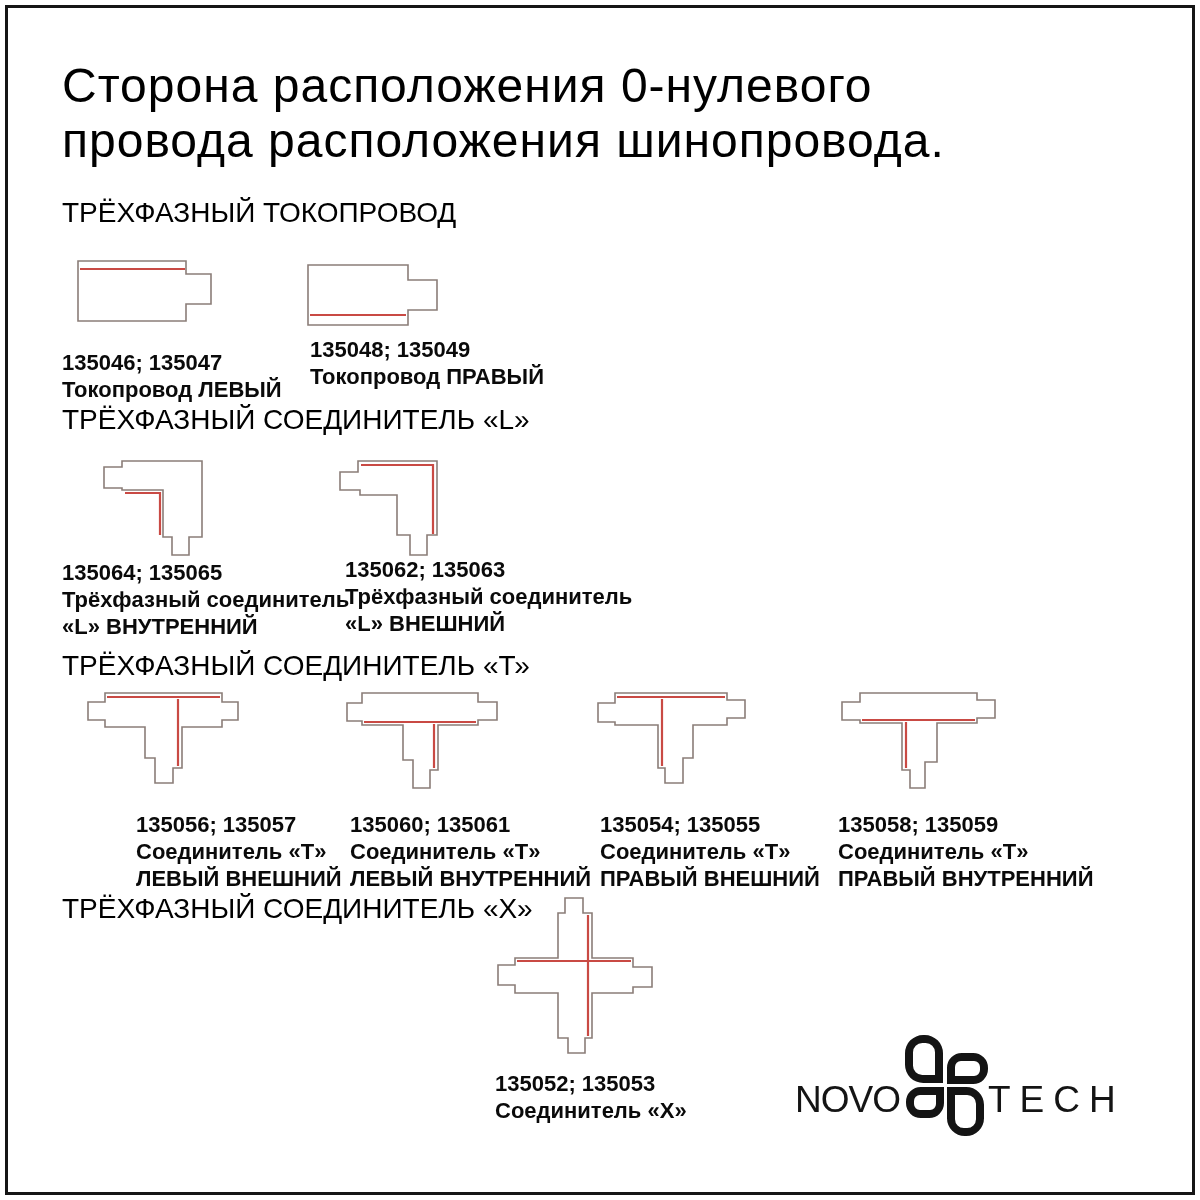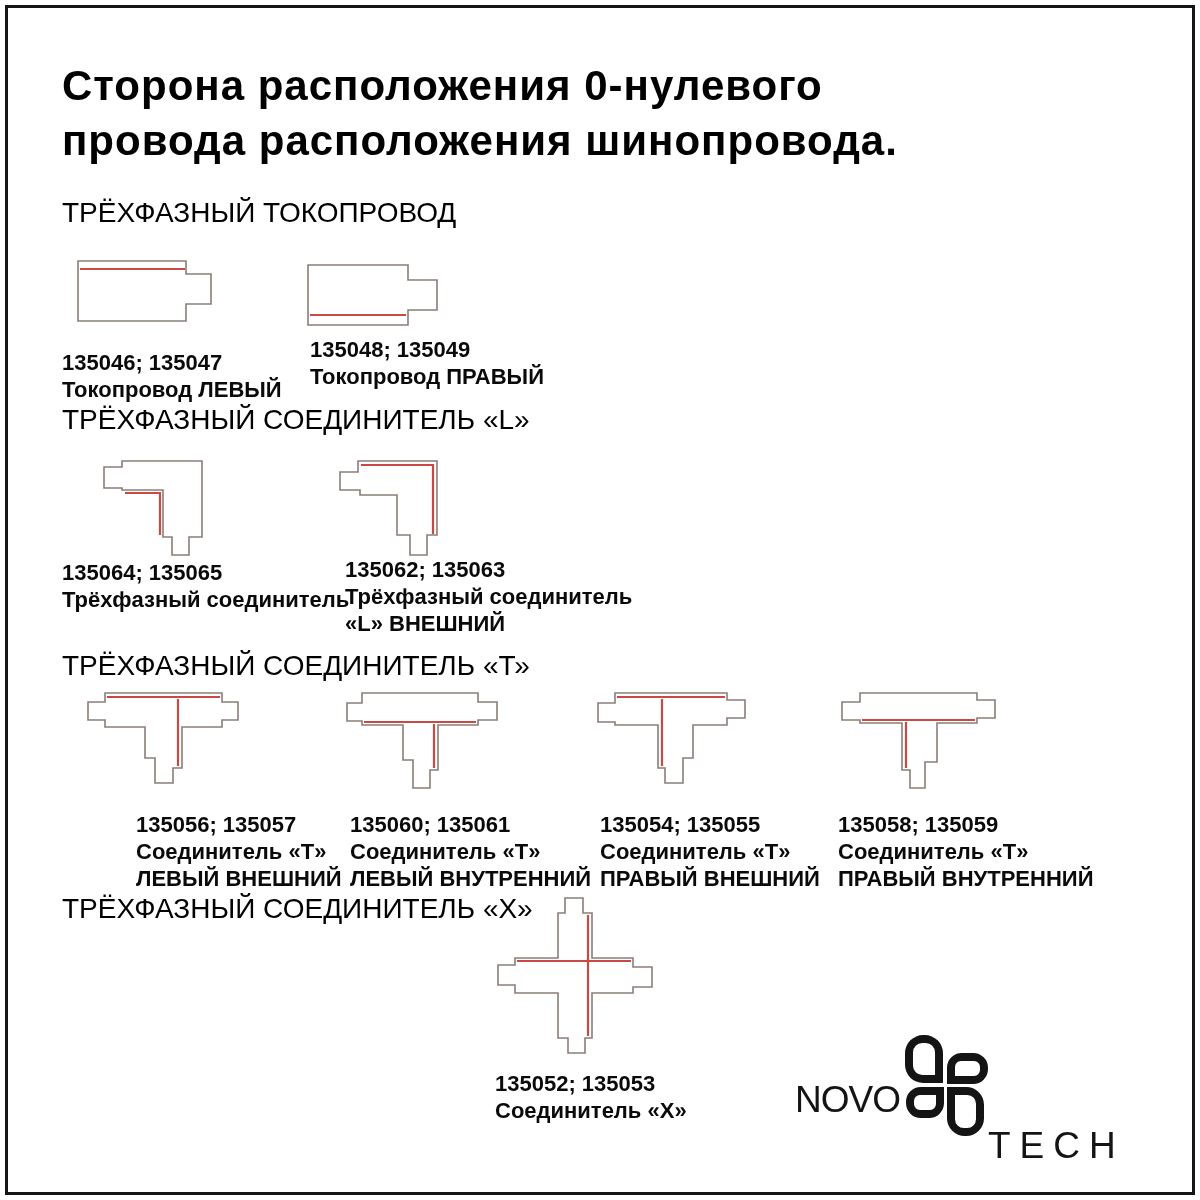--- a/index.html
+++ b/index.html
@@ -2,38 +2,38 @@
 <html><head>
 <meta charset="utf-8">
 <style>
   html,body{margin:0;padding:0;}
   body{
     width:1200px;height:1200px;position:relative;background:#ffffff;
     font-family:"Liberation Sans",sans-serif;overflow:hidden;
   }
   .frame{position:absolute;inset:5px;border:3px solid #151515;pointer-events:none;}
   .title{
-    position:absolute;left:62px;top:58px;font-weight:bold;font-size:42px;
+    position:absolute;left:62px;top:58px;font-weight:normal;font-size:48px;
     line-height:55px;letter-spacing:1px;color:#000;white-space:nowrap;
   }
   .section-heading{
     position:absolute;font-weight:normal;font-size:28px;line-height:31px;
     color:#000;white-space:nowrap;
   }
   .fig-label{
     position:absolute;font-weight:bold;font-size:22px;line-height:27px;
     color:#0a0a0a;white-space:nowrap;
   }
   #diagram-svg{position:absolute;left:0;top:0;}
   .logo-text{
     position:absolute;top:1081px;font-weight:normal;font-size:37px;line-height:37px;
     color:#141414;white-space:nowrap;
   }
   .logo-novo{right:300px;letter-spacing:-1px;}
-  .logo-tech{left:988px;letter-spacing:9px;margin-top:46px;}
+  .logo-tech{left:988px;letter-spacing:9px;}
 </style>
 </head>
 <body>
 
 <div class="frame"></div>
 
 <div class="title">
   <div>Сторона расположения 0-нулевого</div>
   <div>провода расположения шинопровода.</div>
 </div>
@@ -100,20 +100,21 @@
       <div>135046; 135047</div>
       <div>Токопровод ЛЕВЫЙ</div>
     </div>
     <div class="fig-label" style="left: 310px; top: 336px;">
       <div>135048; 135049</div>
       <div>Токопровод ПРАВЫЙ</div>
     </div>
     <div class="fig-label" style="left: 62px; top: 559px;">
       <div>135064; 135065</div>
       <div>Трёхфазный соединитель</div>
+      <div>«L» ВНУТРЕННИЙ</div>
     </div>
     <div class="fig-label" style="left: 345px; top: 556px;">
       <div>135062; 135063</div>
       <div>Трёхфазный соединитель</div>
       <div>«L» ВНЕШНИЙ</div>
     </div>
     <div class="fig-label" style="left: 90px; top: 811px; margin-left: 46px;">
       <div>135056; 135057</div>
       <div>Соединитель «Т»</div>
       <div>ЛЕВЫЙ ВНЕШНИЙ</div>

